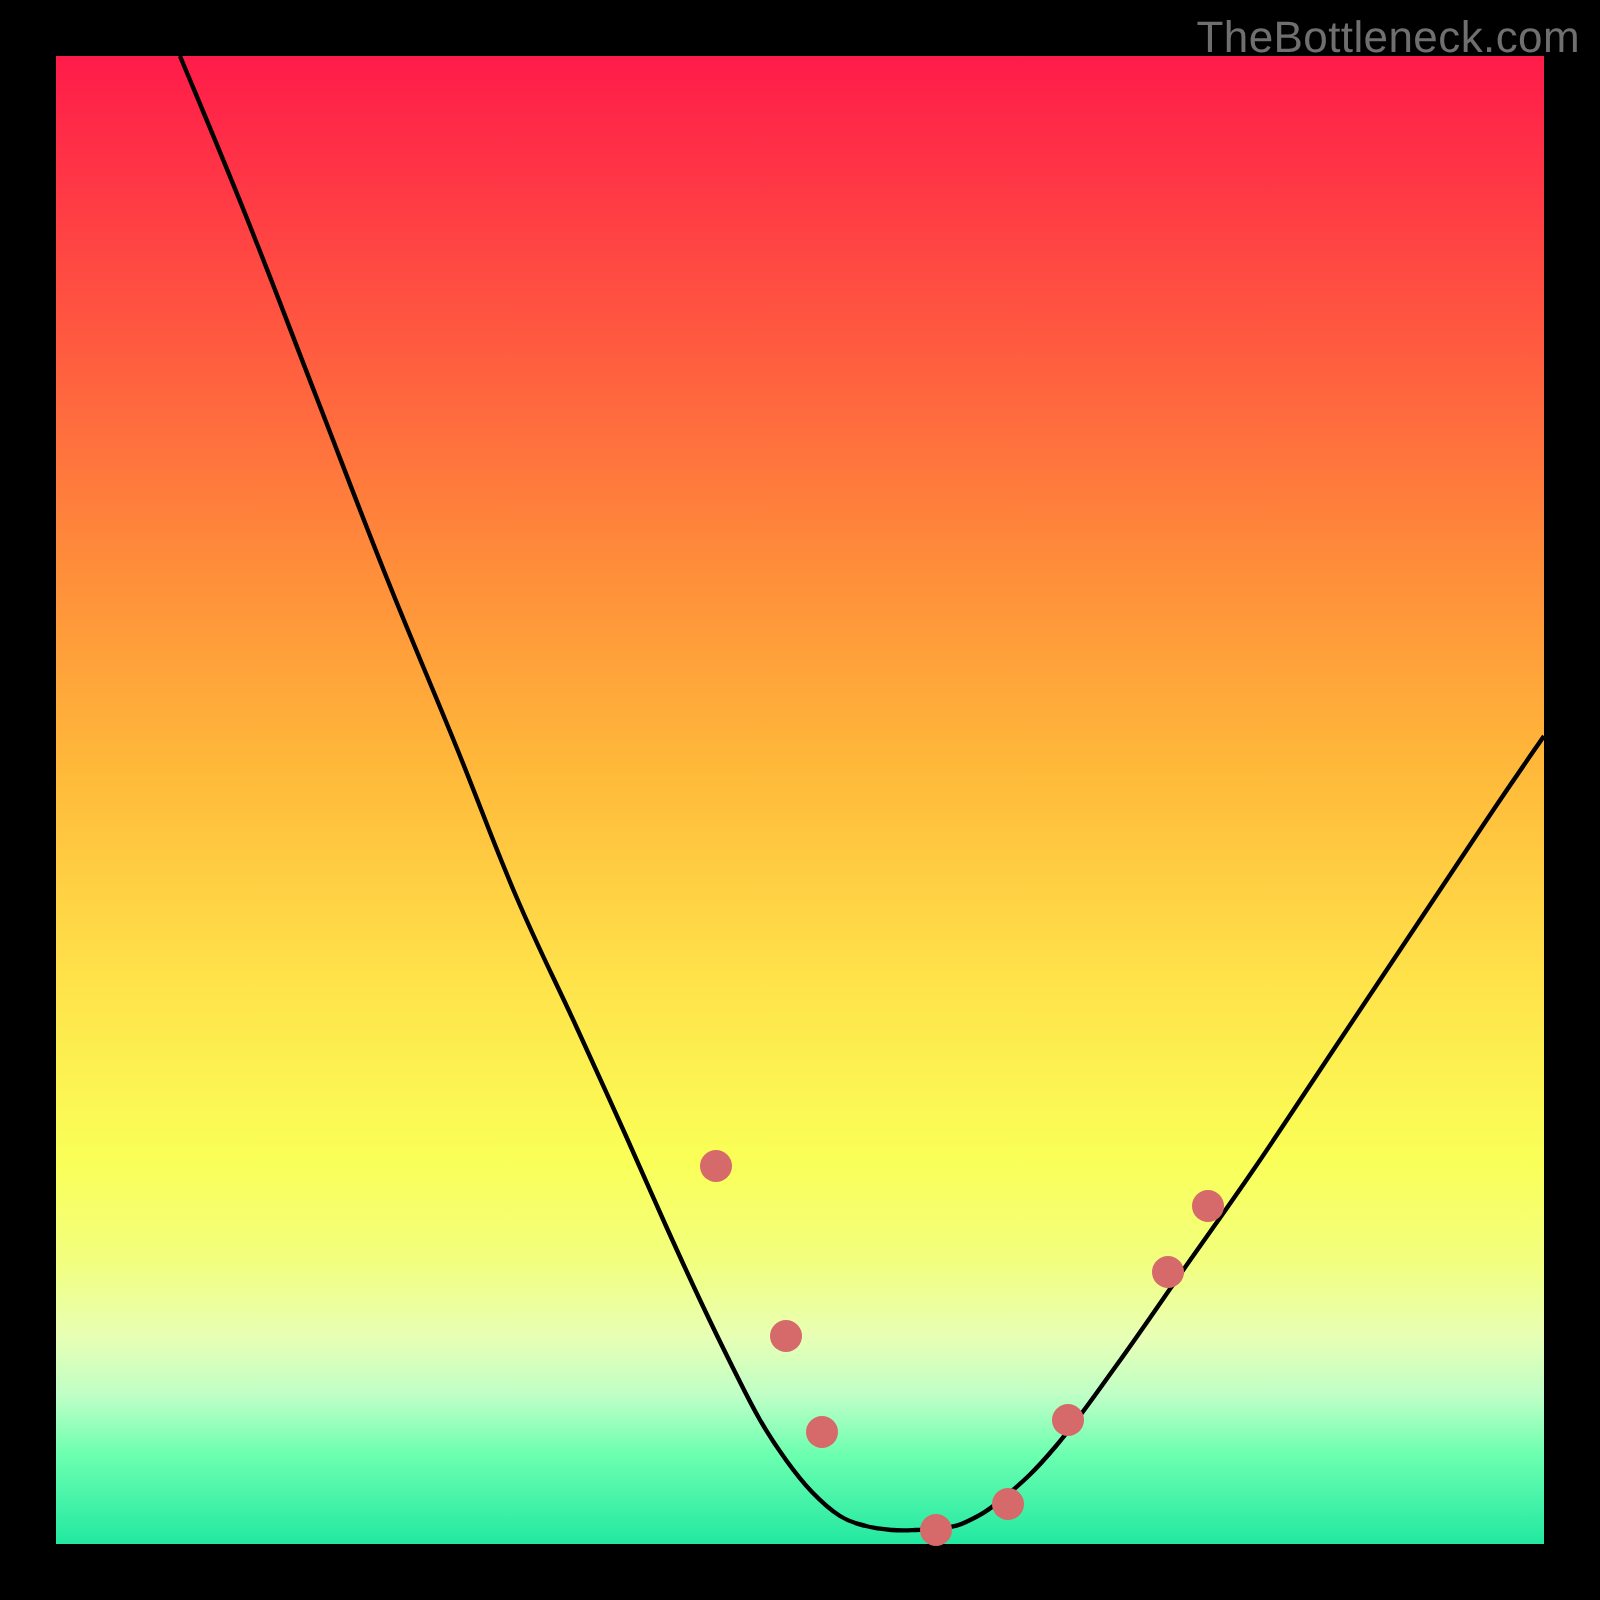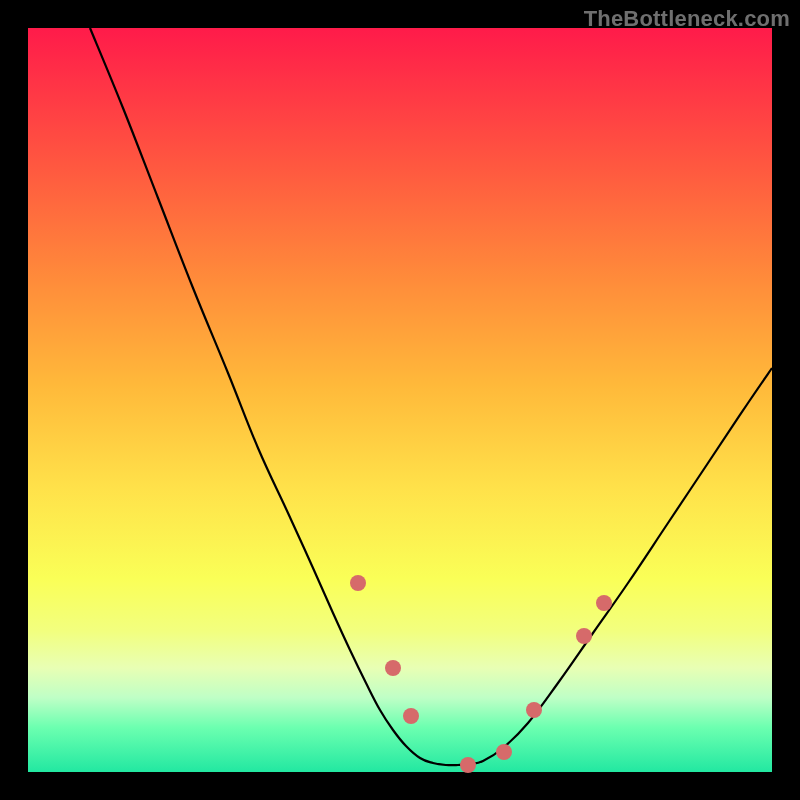--- a/index.html
+++ b/index.html
@@ -32,21 +32,21 @@
       #22e8a1 100%
     );
   }
   .watermark {
     position: absolute;
     top: 6px;
     right: 10px;
     color: #6f6f6f;
     font-size: 22px;
     letter-spacing: 0.2px;
-    font-weight: 700;
+    font-weight: 400;
   }
   svg.plot {
     position: absolute;
     left: 28px;
     top: 28px;
     width: 744px;
     height: 744px;
     overflow: visible;
   }
   .curve {

